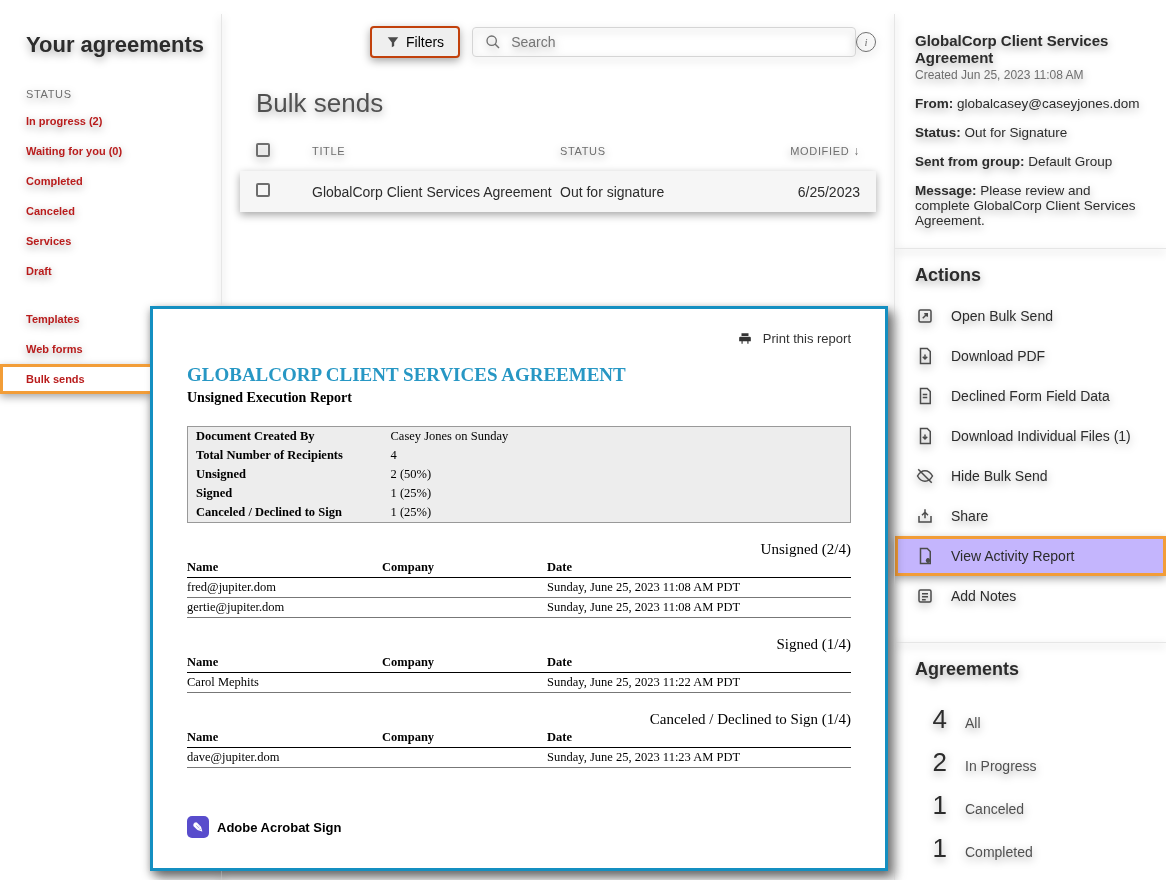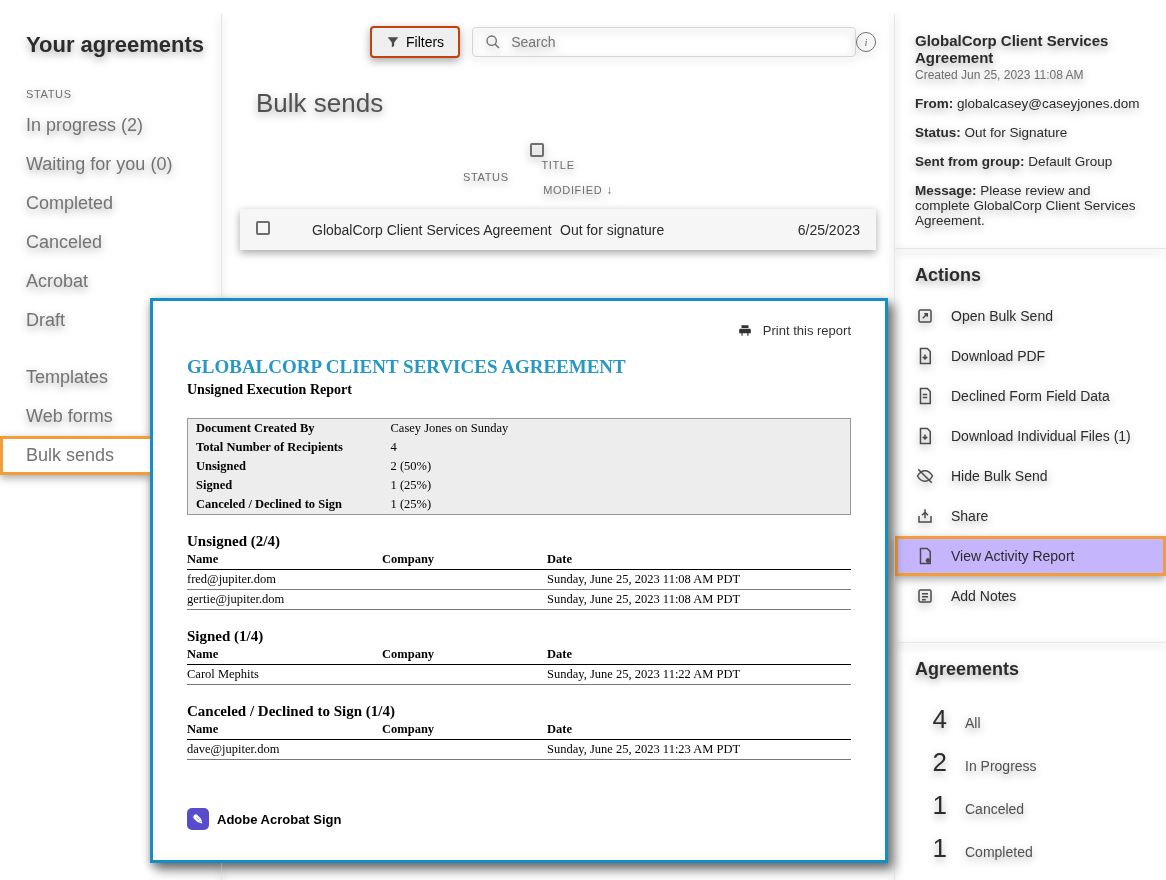--- a/index.html
+++ b/index.html
@@ -3,54 +3,54 @@
 <meta charset="utf-8">
 <style>
   * { box-sizing: border-box; margin: 0; padding: 0; }
   body { font-family: 'Adobe Clean', -apple-system, Segoe UI, sans-serif; font-size: 14px; color: #2c2c2c; background: #fff; }
   .app { display: flex; height: 880px; width: 1166px; position: relative; filter: drop-shadow(0 3px 4px rgba(0,0,0,0.35)); margin-top: 14px;}
   
   
   .sidebar { width: 222px; padding: 18px 0 0 0; border-right: 1px solid #e6e6e6; }
   .page-title { font-size: 22px; font-weight: 700; padding: 0 0 24px 26px; color:#2c2c2c;}
   .sec-label { font-size: 11px; letter-spacing: .06em; color: #6e6e6e; padding: 6px 26px; }
-  .nav-item { padding: 9px 26px; font-size: 18px; color:#737373; cursor:pointer;}
+  .nav-item { padding: 9px 26px; font-size: 11px; color:#b91c1c; cursor:pointer;font-weight:bold;}
   .nav-item.highlight { outline: 3px solid #f29d38; outline-offset:-3px; background:#fff;}
   .nav-gap { height:18px; }
   
   
   .main { flex:1; position:relative; padding: 12px 18px; }
   .toolbar { display:flex; align-items:center; }
   .filters-btn { display:flex; align-items:center; gap:6px; border:2px solid #c2410c; border-radius:4px; padding:6px 14px; font-size:14px; cursor:pointer;}
   .searchbox { display:flex; align-items:center; gap:10px; border:1px solid #d5d5d5; border-radius:4px; padding:6px 12px; margin-left:12px; flex:1; max-width:410px;}
   .searchbox input { border:none; outline:none; font-size:14px; flex:1; color:#6e6e6e; background:transparent;}
   .info-icon { margin-left:auto; width:20px; height:20px; border:1.5px solid #6e6e6e; border-radius:50%; display:flex;align-items:center;justify-content:center; font-size:11px; color:#6e6e6e; font-style:italic; font-family:Georgia,serif;}
   
   .section-head { font-size:26px; font-weight:400; color:#505050; margin:30px 0 12px 16px;}
   .tbl { width:100%; }
   .tbl-head, .tbl-row { display:flex; align-items:center; padding:12px 16px;}
-  .tbl-head { font-size:11px; letter-spacing:.06em; color:#6e6e6e;flex-direction:column; }
+  .tbl-head { font-size:11px; letter-spacing:.06em; color:#6e6e6e; }
   .tbl-row { background:#f6f6f6;}
   .col-chk{width:56px;}
   .col-title{flex:1;}
   .col-status{width:190px;}
   .col-mod{width:110px; text-align:right;}
   .chk{width:14px;height:14px;border:2px solid #6e6e6e;border-radius:2px;display:inline-block;}
   .sort-icon{display:inline-block; margin-left:4px; font-size:12px;}
   
   
-  .report { position:absolute; left:150px; top:284px; width:738px; height:565px; background:#fff; border:3px solid #148fc1; box-shadow:6px 6px 10px rgba(0,0,0,0.4); padding: 22px 34px; font-family: Georgia, 'Times New Roman', serif; color:#000; overflow:hidden;}
+  .report { position:absolute; left:150px; top:292px; width:738px; height:565px; background:#fff; border:3px solid #148fc1; box-shadow:6px 6px 10px rgba(0,0,0,0.4); padding: 22px 34px; font-family: Georgia, 'Times New Roman', serif; color:#000; overflow:hidden;}
   .print-line{ text-align:right; font-family:-apple-system,Segoe UI,sans-serif; font-size:13px; color:#333;}
   .print-line svg{vertical-align:-2px;}
   .r-title{ color:#2797c4; font-family: Georgia, serif; font-weight:700; font-size:19px; margin-top:18px;}
   .r-sub{ font-weight:700; font-size:14px; margin-top:4px;}
   .meta-tbl{ width:100%; background:#ededed; margin-top:20px; border:1px solid #999; border-collapse:collapse; font-size:12.5px;}
   .meta-tbl td{ padding:2px 8px;}
   .meta-tbl td:first-child{ font-weight:700; width:195px;}
-  .grp-title{ font-weight:700; font-size:15px; margin-top:18px;}
+  .grp-title{ font-weight:400; font-size:15px; margin-top:18px;text-align:right;}
   .rec-tbl{width:100%; border-collapse:collapse; font-size:12.5px;}
   .rec-tbl th{ text-align:left; font-weight:700; border-bottom:1.5px solid #000; padding:2px 0;}
   .rec-tbl td{ border-bottom:1px solid #777; padding:2px 0;}
   .rec-tbl th:nth-child(1),.rec-tbl td:nth-child(1){width:195px;}
   .rec-tbl th:nth-child(2),.rec-tbl td:nth-child(2){width:165px;}
   .brand{ margin-top:48px; display:flex; align-items:center; gap:8px; font-family:-apple-system,Segoe UI,sans-serif; font-weight:700; font-size:13px;}
   .brand-badge{width:22px;height:22px;background:#584ccc;border-radius:5px;display:flex;align-items:center;justify-content:center;color:#fff;font-size:13px;}
   
   
   .rail { width:272px; border-left:1px solid #e6e6e6; padding:18px 20px 10px 20px; overflow:hidden;}
@@ -74,21 +74,21 @@
 
 <div class="app">
 
   <aside class="sidebar">
     <div class="page-title">Your agreements</div>
     <div class="sec-label">STATUS</div>
     <div class="nav-item">In progress (2)</div>
     <div class="nav-item">Waiting for you (0)</div>
     <div class="nav-item">Completed</div>
     <div class="nav-item">Canceled</div>
-    <div class="nav-item">Acrobat</div>
+    <div class="nav-item">Services</div>
     <div class="nav-item">Draft</div>
     <div class="nav-gap"></div>
     <div class="nav-item">Templates</div>
     <div class="nav-item">Web forms</div>
     <div class="nav-item highlight">Bulk sends</div>
   </aside>
 
   <main class="main">
     <div class="toolbar">
       <div style="width:130px;"></div>

